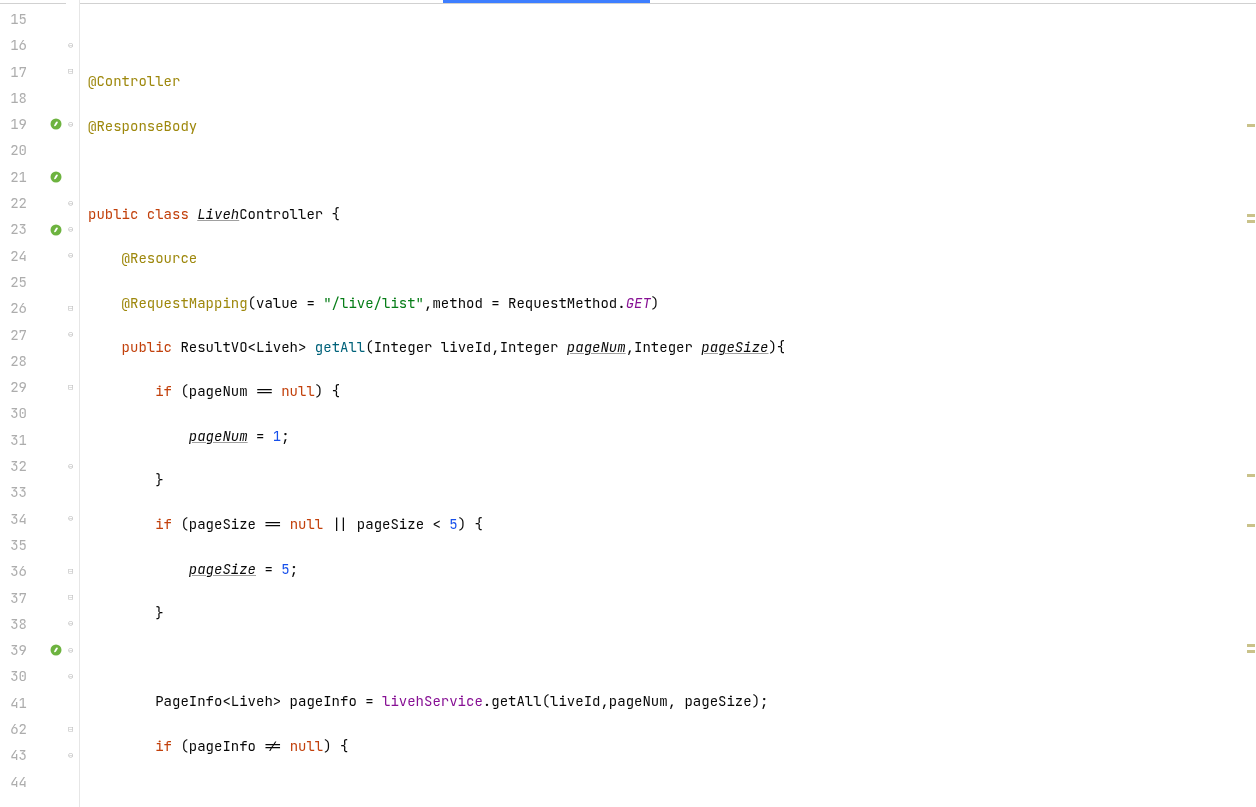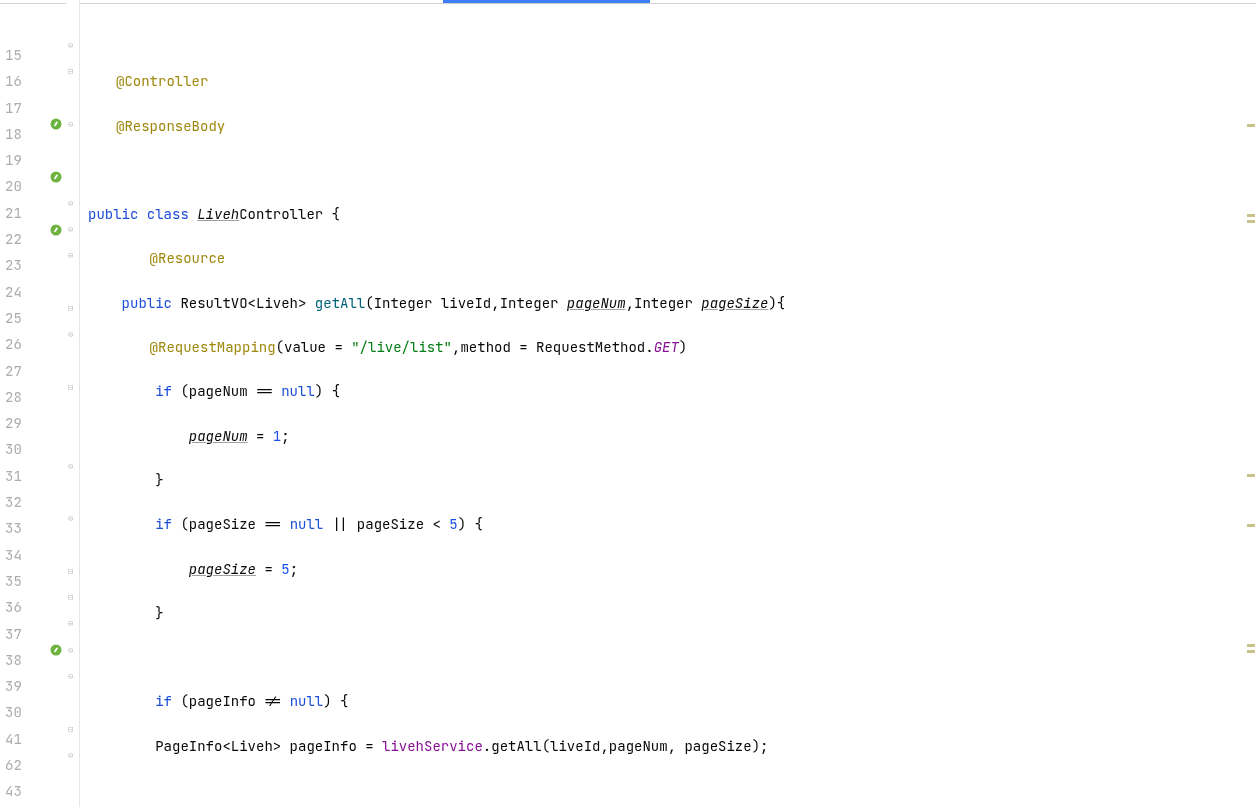--- a/index.html
+++ b/index.html
@@ -30,26 +30,25 @@
     position: absolute;
     top: 3px;
     left: 0; right: 0;
     height: 1px;
     background: #d1d1d1;
   }
   .gutter {
     width: 46px;
     background: #ffffff;
     color: #adadad;
-    text-align: center;
+    text-align: right;
     padding-top: 6px;
     border-right: 1px solid transparent;
     font-family: inherit;
     user-select: none;
-    margin-top: 36px;
   }
   .gutter .ln {
     height: 26.3px;
     line-height: 26.3px;
     padding-right: 18px;
     font-size: 14px;
   }
   .icons-col {
     width: 20px;
     padding-top: 6px;
@@ -87,22 +86,22 @@
     padding-left: 8px;
     white-space: pre;
     overflow:hidden;
     background:#ffffff;
   }
   .code .line {
     height: 26.3px;
     line-height: 26.3px;
   }
   
-  .kw { color: #1d4ed8; }       
-  .ann { color: #9e880d; margin-left: 28px; }      
+  .kw { color: #c2410c; }       
+  .ann { color: #9e880d; }      
   .mthd { color: #00627a; }     
   .fld { color: #871094; }      
   .str { color: #067d17; }      
   .num { color: #1750eb; }      
   .static-it { color:#871094; font-style:italic; }
   .under { text-decoration: underline; text-decoration-color:#a0a0a0;font-style:italic; }
   .scrollbar {
     position:absolute;
     right:0; top:4px; bottom:0;
     width:12px;
@@ -277,31 +276,31 @@
     <div class="fc"></div>
   </div>
 
   <div class="code">
 <div class="line"></div>
 <div class="line"><span class="ann">@Controller</span></div>
 <div class="line"><span class="ann">@ResponseBody</span></div>
 <div class="line"></div>
 <div class="line"><span class="kw">public</span> <span class="kw">class</span> <span class="under">Liveh</span><span>Controller {</span></div>
 <div class="line">    <span class="ann">@Resource</span></div>
+<div class="line">    <span class="ann">@RequestMapping</span>(<span>value = </span><span class="str">"/live/list"</span><span>,method = RequestMethod.</span><span class="static-it">GET</span><span>)</span></div>
 <div class="line">    <span class="kw">public</span> <span>ResultVO&lt;Liveh&gt;</span> <span class="mthd">getAll</span><span>(Integer liveId,Integer </span><span class="under">pageNum</span><span>,Integer </span><span class="under">pageSize</span><span>){</span></div>
-<div class="line">    <span class="ann">@RequestMapping</span>(<span>value = </span><span class="str">"/live/list"</span><span>,method = RequestMethod.</span><span class="static-it">GET</span><span>)</span></div>
 <div class="line">        <span class="kw">if</span><span> (pageNum == </span><span class="kw">null</span><span>) {</span></div>
 <div class="line">            <span class="under">pageNum</span><span> = </span><span class="num">1</span><span>;</span></div>
 <div class="line">        <span>}</span></div>
 <div class="line">        <span class="kw">if</span><span> (pageSize == </span><span class="kw">null</span><span> || pageSize &lt; </span><span class="num">5</span><span>) {</span></div>
 <div class="line">            <span class="under">pageSize</span><span> = </span><span class="num">5</span><span>;</span></div>
 <div class="line">        <span>}</span></div>
 <div class="line"></div>
+<div class="line">        <span>PageInfo&lt;Liveh&gt; pageInfo = </span><span class="fld">livehService</span><span>.getAll(liveId,pageNum, pageSize);</span></div>
 <div class="line">        <span class="kw">if</span><span> (pageInfo != </span><span class="kw">null</span><span>) {</span></div>
-<div class="line">        <span>PageInfo&lt;Liveh&gt; pageInfo = </span><span class="fld">livehService</span><span>.getAll(liveId,pageNum, pageSize);</span></div>
 
 
 
 
 
 
 
 
 
 

